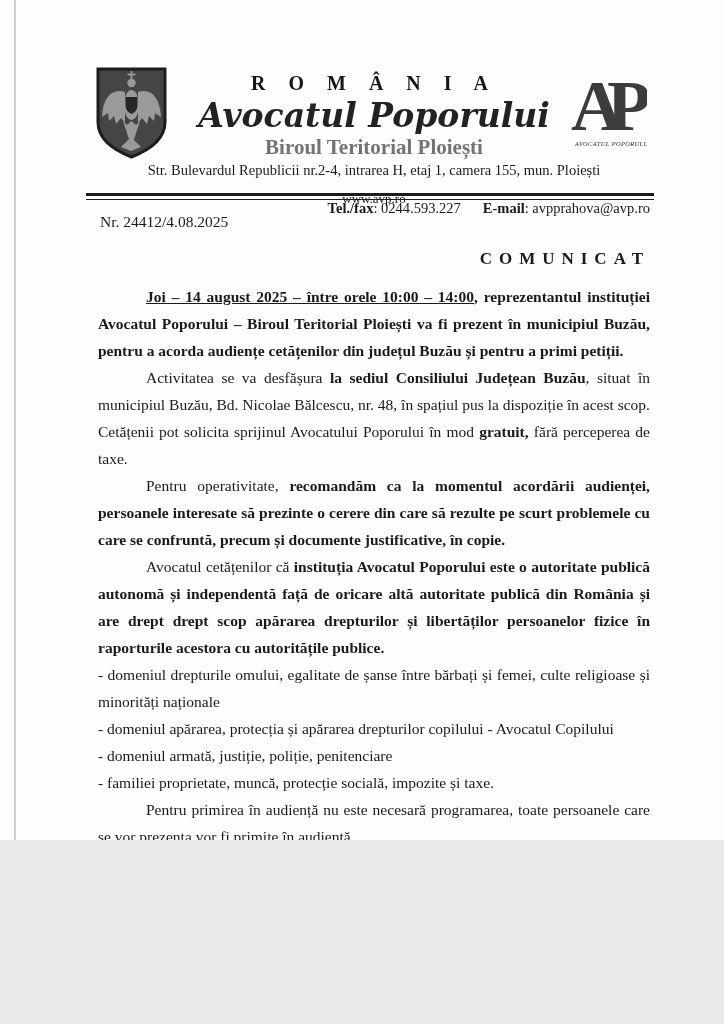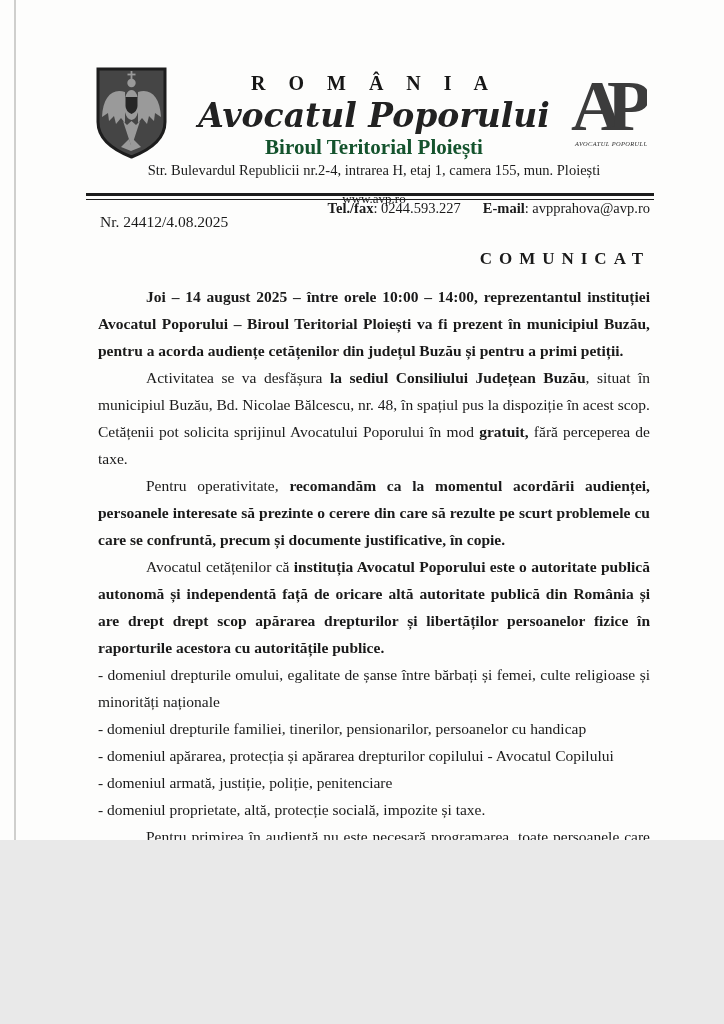--- a/index.html
+++ b/index.html
@@ -9,37 +9,37 @@
     font-family:"Liberation Serif",serif;color:#1a1a1a;
   }
   
   .edge-line{position:absolute;left:14px;top:0;width:1.5px;height:1016px;background:#cfcfcd;}
   .bottom-line{position:absolute;left:28px;right:0;top:1011px;height:2px;background:#6e6e6e;transform:rotate(-0.2deg);}
   
   .coat{position:absolute;left:95px;top:67px;width:73px;height:93px;}
   .head-center{position:absolute;left:98px;right:74px;top:72px;text-align:center;}
   .country{font-size:20px;font-weight:bold;letter-spacing:9px;color:#161616;}
   .institution{font-size:33px;font-style:italic;font-weight:600;font-family:"DejaVu Serif",serif;margin-top:1px;color:#222;}
-  .office{font-size:21px;font-weight:bold;margin-top:0px;color:#14532d;}
+  .office{font-size:21px;font-weight:bold;margin-top:0px;color:#737373;}
   .address{font-size:14.5px;margin-top:2px;}
   .website{font-size:13px;margin-top:12px;}
   .rule{position:absolute;left:86px;right:70px;top:193px;height:3px;border-top:3px solid #1c1c1c;border-bottom:1.5px solid #1c1c1c;}
   .contact{position:absolute;left:98px;right:74px;top:200px;text-align:right;font-size:14.5px;}
   .contact .lbl{font-weight:bold;}
   .contact .gap{display:inline-block;width:22px;}
   .refnum{position:absolute;left:100px;top:213px;font-size:15.5px;font-weight:normal;}
   .doc-title{position:absolute;left:98px;right:74px;top:249px;text-align:right;font-size:17px;font-weight:bold;letter-spacing:7px;}
   
   .ap-logo{position:absolute;left:567px;top:66px;width:80px;height:90px;}
   
   .body{position:absolute;top:283px;left:98px;right:74px;}
   .body p{margin:0;text-align:justify;font-size:15.5px;line-height:27px;}
   .body p.indent{text-indent:48px;}
   .b{font-weight:bold;}
-  .u{}
+  .u{text-decoration:underline;}
   
   .sig{position:absolute;left:98px;right:74px;top:880px;text-align:center;font-size:11px;font-weight:bold;line-height:25px;}
   
   .stamp-svg{position:absolute;left:298px;top:895px;}
 </style>
 </head>
 <body>
 
 <div class="page">
 
@@ -81,24 +81,23 @@
   <div class="refnum">Nr. 24412/4.08.2025</div>
 
   <div class="doc-title">COMUNICAT</div>
 
   <div class="body">
       <p class="para indent"><span class="b u">Joi – 14 august 2025 – între orele 10:00 – 14:00</span><span class="b">, reprezentantul instituției Avocatul Poporului – Biroul Teritorial Ploiești va fi prezent în municipiul Buzău, pentru a acorda audiențe cetățenilor din județul Buzău și pentru a primi petiții.</span></p>
       <p class="para indent"><span>Activitatea se va desfășura </span><span class="b">la sediul Consiliului Județean Buzău</span><span>, situat în municipiul Buzău, Bd. Nicolae Bălcescu, nr. 48, în spațiul pus la dispoziție în acest scop. Cetățenii pot solicita sprijinul Avocatului Poporului în mod </span><span class="b">gratuit,</span><span> fără perceperea de taxe.</span></p>
       <p class="para indent"><span>Pentru operativitate, </span><span class="b">recomandăm ca la momentul acordării audienței, persoanele interesate să prezinte o cerere din care să rezulte pe scurt problemele cu care se confruntă, precum și documente justificative, în copie.</span></p>
       <p class="para indent"><span>Avocatul cetățenilor că </span><span class="b">instituția Avocatul Poporului este o autoritate publică autonomă și independentă față de oricare altă autoritate publică din România și are drept drept scop apărarea drepturilor și libertăților persoanelor fizice în raporturile acestora cu autoritățile publice.</span></p>
       <p class="para"><span>- domeniul drepturile omului, egalitate de șanse între bărbați și femei, culte religioase și minorități naționale</span></p>
-      <p class="para"><span>- domeniul drepturile familiei, tinerilor, pensionarilor, persoanelor cu handicap</span></p>
       <p class="para"><span>- domeniul apărarea, protecția și apărarea drepturilor copilului - Avocatul Copilului</span></p>
       <p class="para"><span>- domeniul armată, justiție, poliție, penitenciare</span></p>
-      <p class="para"><span>- domeniul proprietate, altă, protecție socială, impozite și taxe.</span></p>
+      <p class="para"><span>- familiei proprietate, muncă, protecție socială, impozite și taxe.</span></p>
       <p class="para indent"><span>Pentru primirea în audiență nu este necesară programarea, toate persoanele care se vor prezenta vor fi primite în audiență.</span></p>
       <p class="para indent"><span class="b">Totodată, cetățenii care doresc să se adreseze instituției Avocatul Poporului - Biroului Teritorial Ploiești pot transmite cererile și prin poștă, pe adresa biroului</span></p>
     </div>
 
   <div class="sig">
     <div>Cristina Elena Tache, consilier</div>
     <div>Biroul Teritorial Ploiești al instituției Avocatul Poporului</div>
   </div>
 
   <svg class="stamp-svg" width="250" height="130" viewBox="0 0 250 130">

